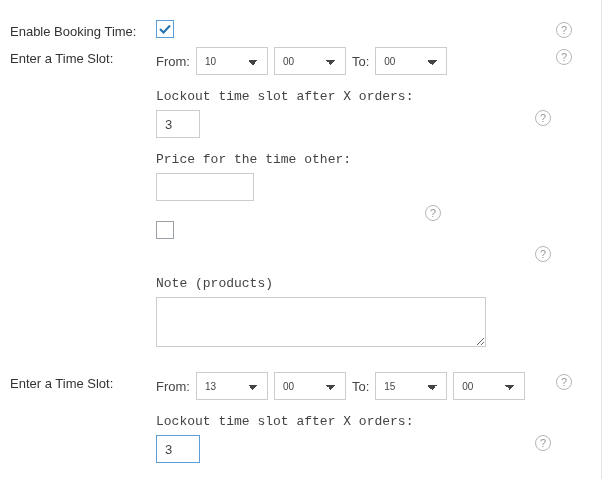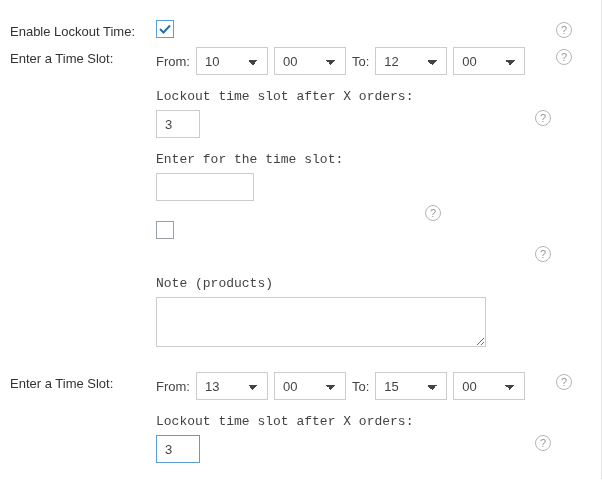--- a/index.html
+++ b/index.html
@@ -55,21 +55,21 @@
     flex-wrap: wrap;
   }
   .time-label {
     color: #444;
   }
   select {
     height: 28px;
     border: 1px solid #ccc;
     background: #fff;
     padding: 2px 22px 2px 8px;
-    font-size: 13px;
+    font-size: 10px;
     color: #444;
     appearance: none;
     -webkit-appearance: none;
     background-image: linear-gradient(45deg, transparent 50%, #444 50%),
                       linear-gradient(135deg, #444 50%, transparent 50%);
     background-position: calc(100% - 14px) 12px, calc(100% - 9px) 12px;
     background-size: 5px 5px, 5px 5px;
     background-repeat: no-repeat;
   }
   .sel-hour  { width: 72px; }
@@ -122,21 +122,21 @@
   }
   .focus-outline {
     outline: 1px solid #5b9dd9;
     outline-offset: -1px;
   }
 </style>
 </head>
 <body>
 
 <div class="row">
-  <div class="label-col">Enable Lockout Time:</div>
+  <div class="label-col">Enable Booking Time:</div>
   <div class="field-col">
     <span class="chk checked">
       <svg width="14" height="14" viewBox="0 0 14 14">
         <path d="M2 7 L5.5 10.5 L12 3.5" stroke="#2271b1" stroke-width="2" fill="none"></path>
       </svg>
     </span>
   </div>
   <div class="help-slot">
     <span class="help-icon">?</span>
   </div>
@@ -147,35 +147,32 @@
   <div class="field-col">
     <div class="time-line">
       <span class="time-label">From:</span>
       <select class="sel-hour">
         <option>10</option>
       </select>
       <select class="sel-min">
         <option>00</option>
       </select>
       <span class="time-label">To:</span>
-      <select class="sel-hour">
-        <option>12</option>
-      </select>
       <select class="sel-min">
         <option>00</option>
       </select>
     </div>
 
     <div class="sublabel">Lockout time slot after X orders:</div>
     <div class="with-help">
       <input type="text" class="num-small" value="3" style="">
       <span class="help-icon help-right">?</span>
     </div>
 
-    <div class="sublabel">Enter for the time slot:</div>
+    <div class="sublabel">Price for the time other:</div>
     <div class="block">
       <input type="text" class="price-input" value="" style="">
     </div>
     <div class="with-help">
       <span></span>
       <span class="help-icon help-right" style="margin-right:110px;">?</span>
     </div>
 
     <div class="block">
       <span class="chk"></span>

